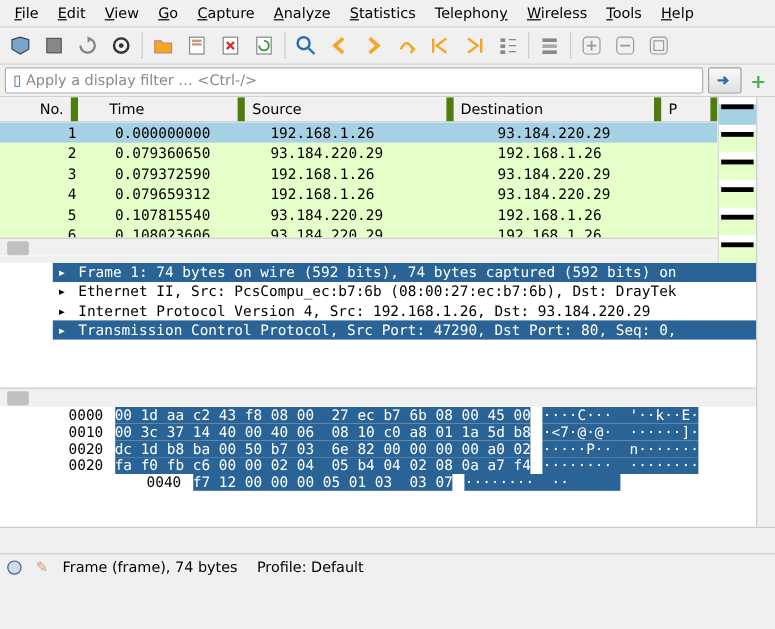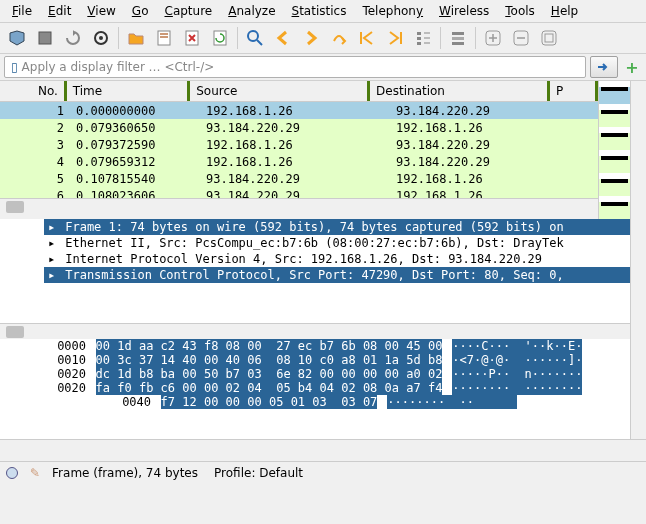--- a/index.html
+++ b/index.html
@@ -10,28 +10,28 @@
 .toolbar { display: flex; align-items: center; padding: 2px 4px; gap: 2px; background: #f0f0f0; border-bottom: 1px solid #d0d0d0; }
 .toolbar .tb-btn { width: 26px; height: 26px; display: flex; align-items: center; justify-content: center; border: 1px solid transparent; border-radius: 2px; }
 .toolbar .tb-sep { width: 1px; height: 22px; background: #ccc; margin: 0 2px; }
 .filterbar { display: flex; align-items: center; padding: 2px 4px; gap: 4px; background: #f0f0f0; border-bottom: 1px solid #d0d0d0; }
 .filter-input { flex: 1; height: 22px; border: 1px solid #b0b0b0; border-radius: 2px; padding: 0 6px; font-size: 12px; color: #666; background: #fff; display: flex; align-items: center; gap: 4px; }
 .filter-input .bookmark { color: #2a6496; }
 .expr-btn { width: 28px; height: 22px; background: linear-gradient(#fafafa,#e0e0e0); border: 1px solid #a0a0a0; border-radius: 2px; display: flex; align-items: center; justify-content: center; }
 .plus-btn { width: 20px; height: 22px; display: flex; align-items: center; justify-content: center; color: #4caf50; font-weight: bold; font-size: 16px; }
 .packet-list { flex: 0 0 auto; background: #fff; display: flex; flex-direction: column; height: 132px; }
 .pl-header { display: flex; background: #f0f0f0; border-bottom: 1px solid #ccc; }
-.pl-header div { padding: 3px 6px; border-right: 3px solid #4d7c0f; font-size: 12px; }
+.pl-header div { padding: 3px 6px; border-right: 6px solid #4d7c0f; font-size: 12px; }
 .pl-body { overflow: hidden; font-family: "DejaVu Sans Mono","Liberation Mono",monospace; font-size: 12px; }
 .pl-row { display: flex; padding: 0; height: 17px; align-items: center; }
 .pl-row.sel { background: #a6d0e4; }
 .pl-row.green { background: #e4ffc7; }
 .pl-row div { padding: 0 6px; white-space: nowrap; }
 .col-no { width: 70px; text-align: right; }
-.col-time { width: 130px; }
+.col-time { width: 130px; margin-left: 20px; }
 .col-src { width: 190px; }
 .col-dst { width: 190px; }
 .col-proto { width: 50px; }
 .scroll-h { height: 16px; background: #f0f0f0; border-top: 1px solid #ccc; position: relative; }
 .scroll-h .thumb { position: absolute; left: 6px; top: 2px; width: 18px; height: 12px; background: #c0c0c0; border-radius: 2px; }
 .details { background: #fff; font-family: "DejaVu Sans Mono","Liberation Mono",monospace; font-size: 12px; height: 120px; overflow: hidden; display: flex; flex-direction: column; }
 .details .line { padding: 1px 4px; white-space: nowrap; margin-left: 44px; }
 .details .line.sel { background: #2a6496; color: #fff; }
 .details .tri { display: inline-block; width: 10px; }
 .hexpane { background: #fff; font-family: "DejaVu Sans Mono","Liberation Mono",monospace; font-size: 12px; height: 100px; overflow: hidden; text-align: center; }

